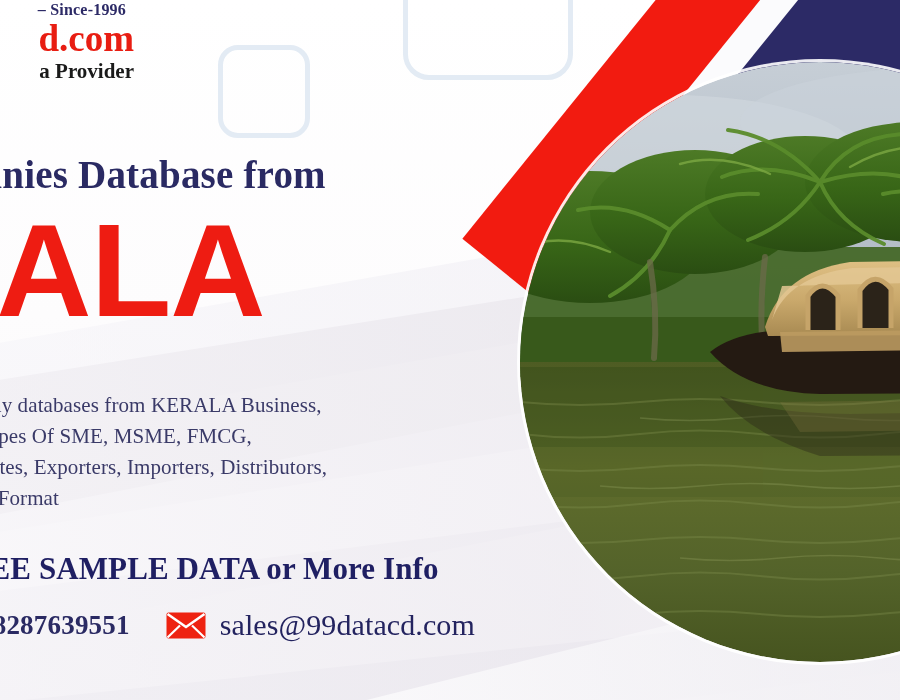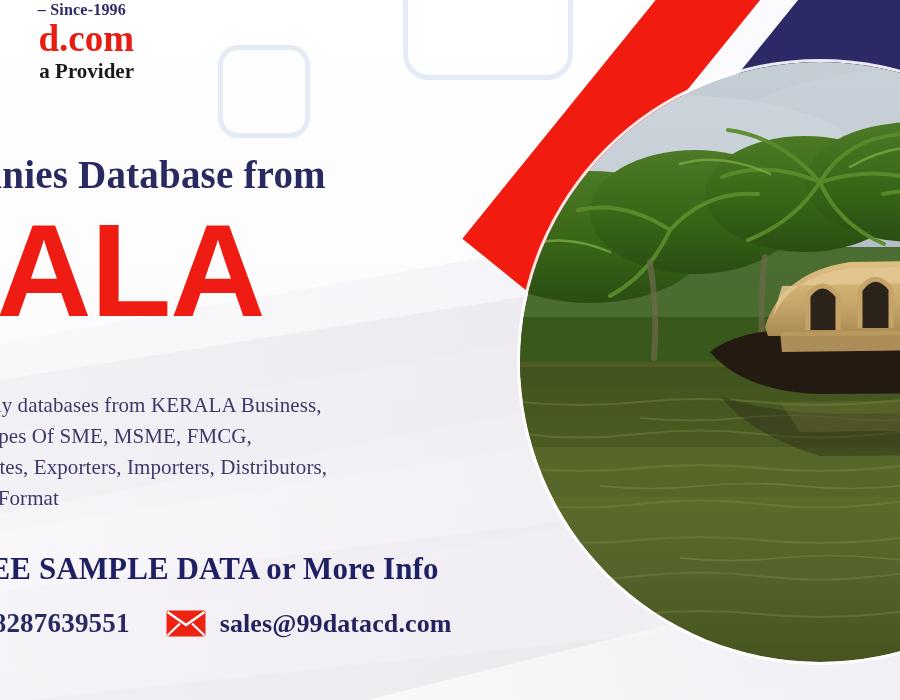--- a/index.html
+++ b/index.html
@@ -226,22 +226,22 @@
     letter-spacing: .2px;
   }
   .mail-icon {
     display: inline-block;
     width: 40px; height: 27px;
     margin-left: 36px;
     margin-right: 14px;
     flex: none;
   }
   .email {
-    font-size: 26px;
-    font-weight: bold;
+    font-size: 30px;
+    font-weight: normal;
     color: #23235f;
     letter-spacing: .1px;
   }
 </style>
 </head>
 <body>
 
 <div id="poster">
 
   <div class="bg-base"></div>

